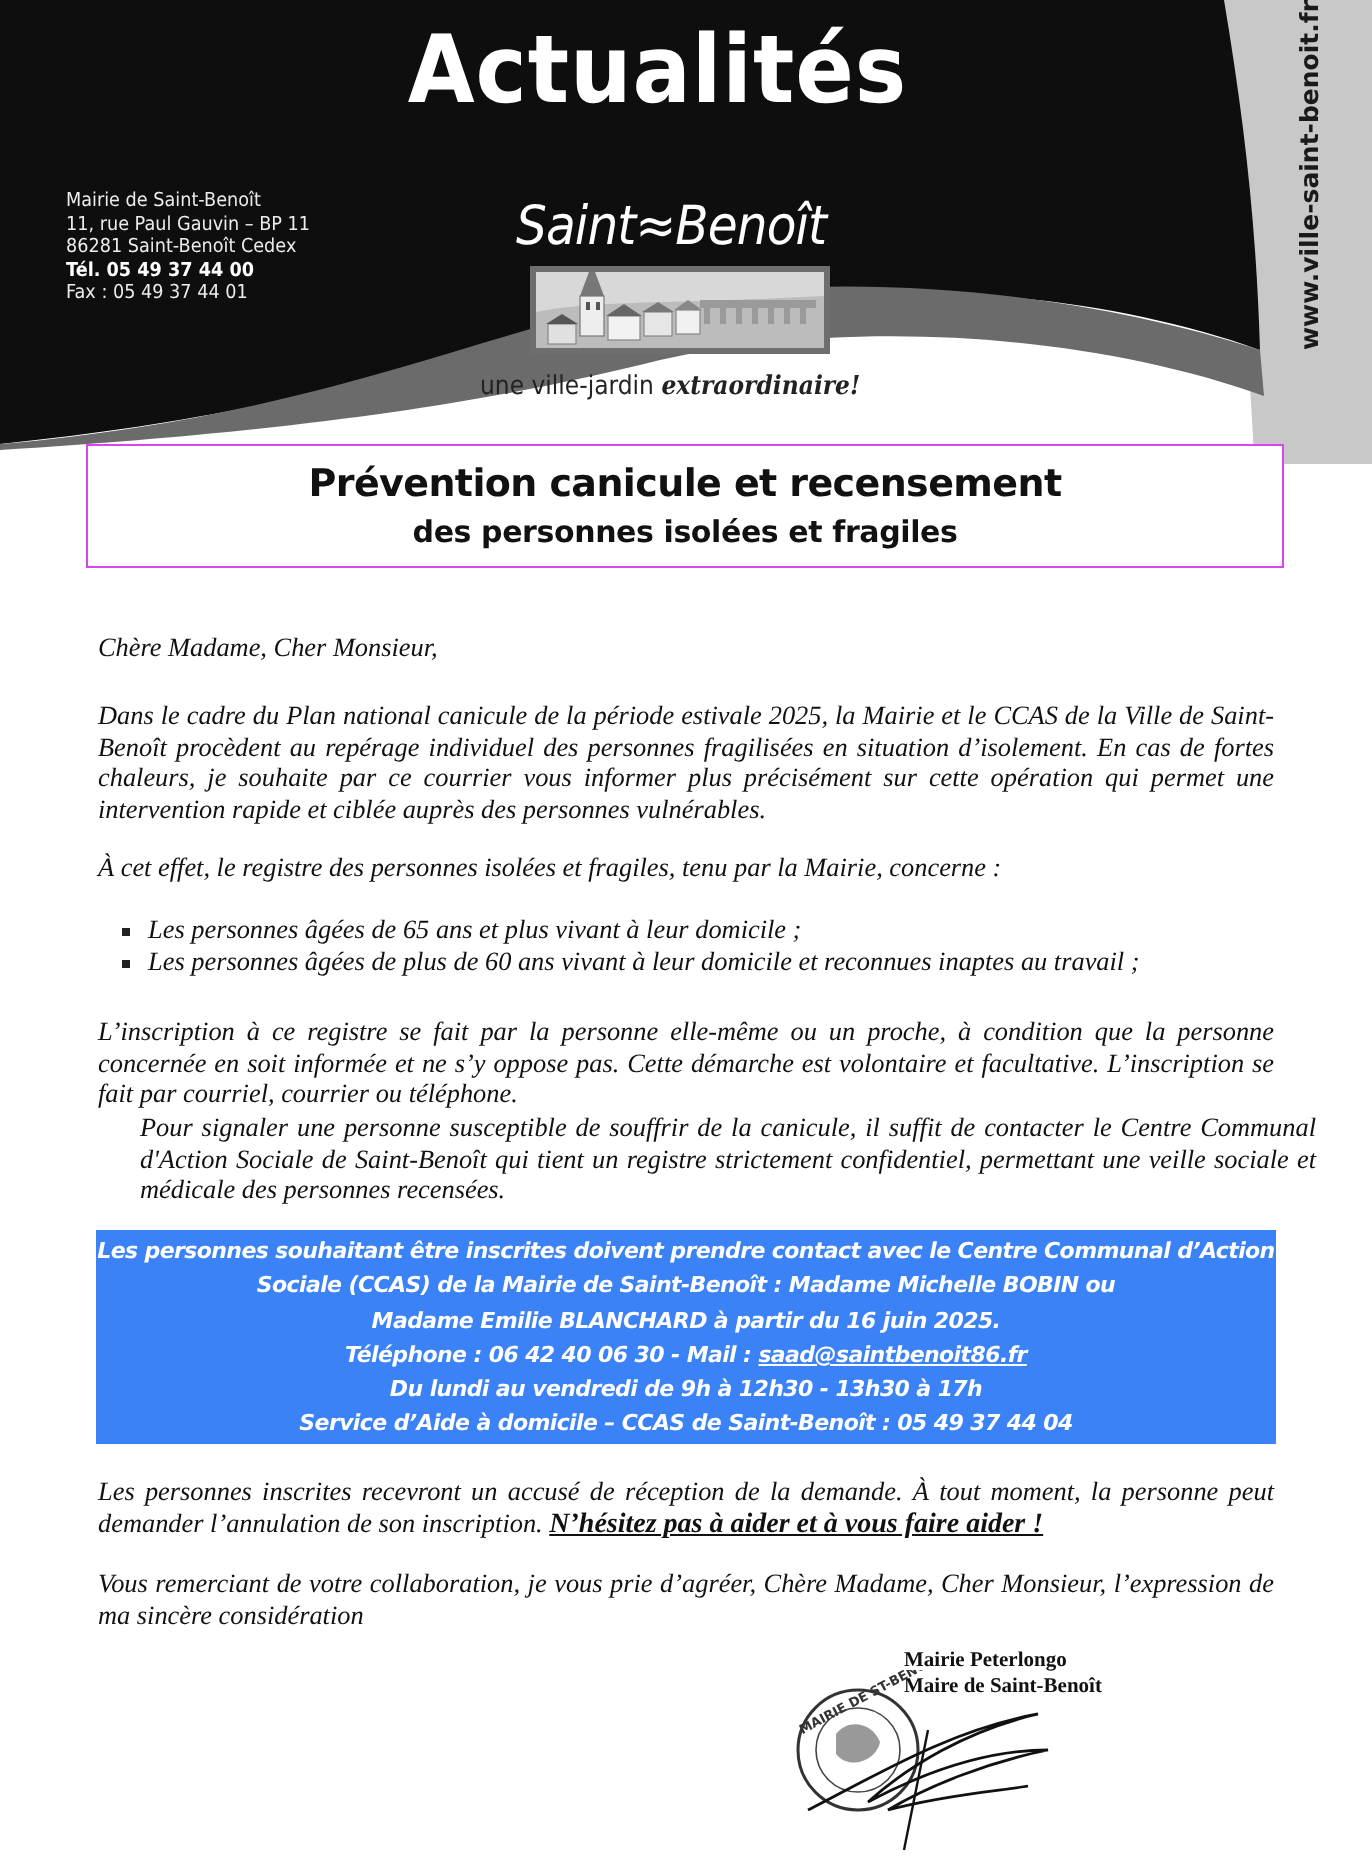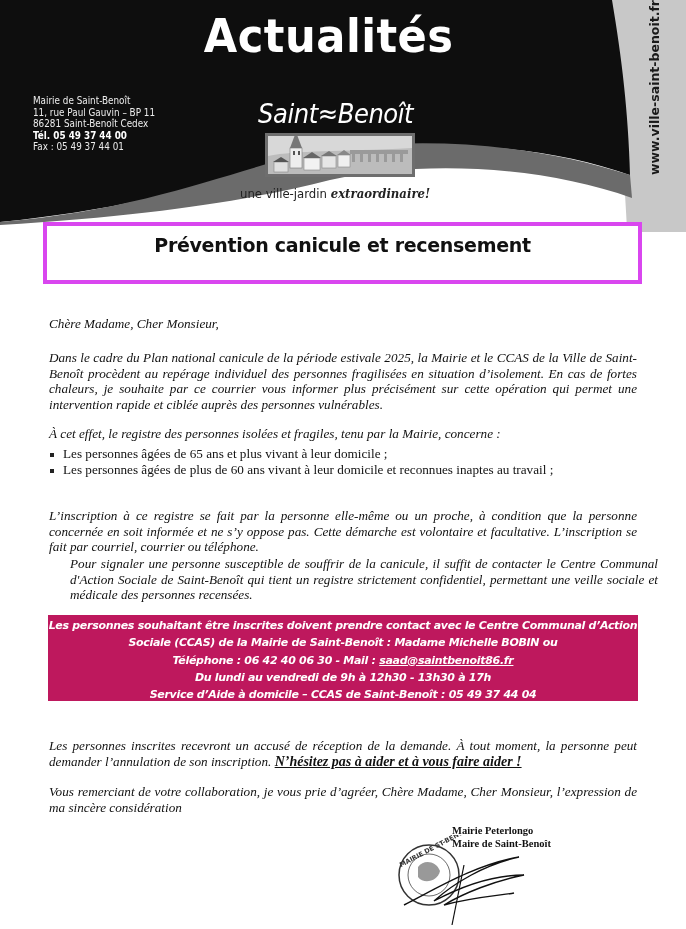--- a/index.html
+++ b/index.html
@@ -12,36 +12,36 @@
     .title-main span { display: inline-block; transform: scaleX(0.92); margin-left: -28px; }
     .address { position: absolute; left: 33px; top: 95px; color: #ececec; font-family: "DejaVu Sans", sans-serif; font-size: 9.6px; line-height: 11.6px; transform: scaleX(0.92); transform-origin: left top; }
     .address .bold { font-weight: bold; color: #fff; }
     .logo-name { position: absolute; left: 258px; top: 98px; font-family: "DejaVu Sans", sans-serif; font-style: italic; font-size: 27px; color: #fff; letter-spacing: -0.5px; transform: scaleX(0.9); transform-origin: left top; }
     .logo-img { position: absolute; left: 265px; top: 133px; width: 150px; height: 44px; border: 3px solid #6e6e6e; background: linear-gradient(180deg, #cfcfcf 0%, #e8e8e8 45%, #bdbdbd 100%); box-sizing: border-box; overflow: hidden; }
     .tagline { position: absolute; left: 240px; top: 186px; font-family: "DejaVu Sans", sans-serif; font-size: 13px; color: #222; transform: scaleX(0.9); transform-origin: left top; }
     .tagline .script { font-family: "DejaVu Serif", serif; font-style: italic; font-weight: bold; font-size: 13px; }
     .website { position: absolute; left: 647px; top: 175px; transform: rotate(-90deg); transform-origin: left top; font-family: "DejaVu Sans", sans-serif; font-weight: bold; font-size: 12.5px; color: #1a1a1a; white-space: nowrap; }
 
     
-    .title-box { position: absolute; left: 43px; top: 222px; width: 599px; height: 62px; border: 4px solid #d946ef; box-sizing: border-box; text-align: center; background: #fff; }
+    .title-box { position: absolute; left: 43px; top: 222px; width: 599px; height: 62px; border: 1px solid #d946ef; box-sizing: border-box; text-align: center; background: #fff; }
     .title-box .t1 { font-family: "DejaVu Sans", sans-serif; font-weight: bold; font-size: 19px; margin-top: 8px; letter-spacing: -0.3px; }
     .title-box .t2 { font-family: "DejaVu Sans", sans-serif; font-weight: bold; font-size: 15px; margin-top: 4px; letter-spacing: -0.2px; }
 
     
     .body-text { position: absolute; left: 49px; width: 588px; font-style: italic; font-size: 13.2px; line-height: 15.5px; text-align: justify; }
     .salutation { top: 316px; }
     .p1 { top: 350px; }
     .p2 { top: 426px; }
-    .list { position: absolute; left: 49px; top: 446px; width: 590px; margin: 0; padding: 0; list-style: none; font-size: 13.2px; line-height: 15.5px; }
+    .list { position: absolute; left: 49px; top: 446px; width: 590px; margin: 11px; padding: 0; list-style: none; font-style: italic; font-size: 13.2px; line-height: 15.5px; }
     .list li { position: relative; padding-left: 14px; }
     .list li::before { content: ""; position: absolute; left: 1px; top: 7px; width: 4px; height: 4px; background: #222; }
     .p3 { top: 508px; }
     .p4 { top: 556px; margin-left: 21px; }
 
-    .red-box { position: absolute; left: 48px; top: 615px; width: 590px; height: 86px; background: #be185d; color: #fff; text-align: center; font-family: "DejaVu Sans", sans-serif; font-style: italic; font-weight: bold; font-size: 11px; line-height: 17.3px; padding-top: 2px; box-sizing: border-box; }
+    .red-box { position: absolute; left: 48px; top: 615px; width: 590px; height: 107px; background: #3b82f6; color: #fff; text-align: center; font-family: "DejaVu Sans", sans-serif; font-style: italic; font-weight: bold; font-size: 11px; line-height: 17.3px; padding-top: 2px; box-sizing: border-box; }
     .red-box .line { white-space: nowrap; letter-spacing: -0.3px; }
     .red-box a { color: #fff; text-decoration: underline; }
 
     .p5 { top: 738px; }
     .p5 .emph { font-weight: bold; text-decoration: underline; font-size: 14px; margin-top: 28px; }
     .p6 { top: 784px; }
 
     .signature { position: absolute; left: 452px; top: 824px; font-family: "Liberation Serif", serif; font-weight: bold; font-size: 10.5px; line-height: 13px; color: #111; }
     .stamp { position: absolute; left: 394px; top: 835px; }
   </style>
@@ -104,35 +104,37 @@
 
   <div class="tagline">
     <span>une ville-jardin </span><span class="script">extraordinaire!</span>
   </div>
 
   <div class="website">www.ville-saint-benoit.fr</div>
 </div>
 
 <div class="title-box">
   <div class="t1">Prévention canicule et recensement</div>
+  <div class="t2">des personnes isolées et fragiles</div>
 </div>
 
 <div class="body-text salutation">Chère Madame, Cher Monsieur,</div>
 <div class="body-text p1">Dans le cadre du Plan national canicule de la période estivale 2025, la Mairie et le CCAS de la Ville de Saint-Benoît procèdent au repérage individuel des personnes fragilisées en situation d’isolement. En cas de fortes chaleurs, je souhaite par ce courrier vous informer plus précisément sur cette opération qui permet une intervention rapide et ciblée auprès des personnes vulnérables.</div>
 <div class="body-text p2">À cet effet, le registre des personnes isolées et fragiles, tenu par la Mairie, concerne :</div>
 <ul class="list">
   <li>Les personnes âgées de 65 ans et plus vivant à leur domicile ;</li>
   <li>Les personnes âgées de plus de 60 ans vivant à leur domicile et reconnues inaptes au travail ;</li>
 </ul>
 <div class="body-text p3">L’inscription à ce registre se fait par la personne elle-même ou un proche, à condition que la personne concernée en soit informée et ne s’y oppose pas. Cette démarche est volontaire et facultative. L’inscription se fait par courriel, courrier ou téléphone.</div>
 <div class="body-text p4">Pour signaler une personne susceptible de souffrir de la canicule, il suffit de contacter le Centre Communal d'Action Sociale de Saint-Benoît qui tient un registre strictement confidentiel, permettant une veille sociale et médicale des personnes recensées.</div>
 
 <div class="red-box">
   <div class="line">Les personnes souhaitant être inscrites doivent prendre contact avec le Centre Communal d’Action</div>
   <div class="line">Sociale (CCAS) de la Mairie de Saint-Benoît : Madame Michelle BOBIN ou</div>
+  <div class="line">Madame Emilie BLANCHARD à partir du 16 juin 2025.</div>
   <div class="line">
     <span>Téléphone : 06 42 40 06 30 - Mail : </span><a>saad@saintbenoit86.fr</a>
   </div>
   <div class="line">Du lundi au vendredi de 9h à 12h30 - 13h30 à 17h</div>
   <div class="line">Service d’Aide à domicile – CCAS de Saint-Benoît : 05 49 37 44 04</div>
 </div>
 
 <div class="body-text p5">
   <span>Les personnes inscrites recevront un accusé de réception de la demande. À tout moment, la personne peut demander l’annulation de son inscription. </span><span class="emph">N’hésitez pas à aider et à vous faire aider !</span>
 </div>

